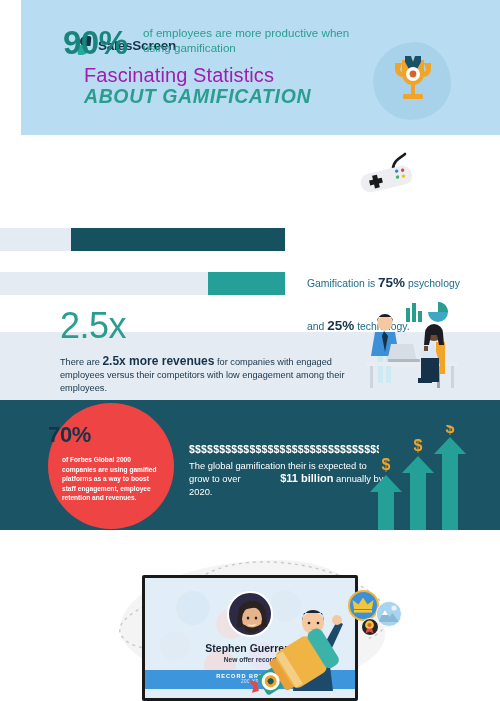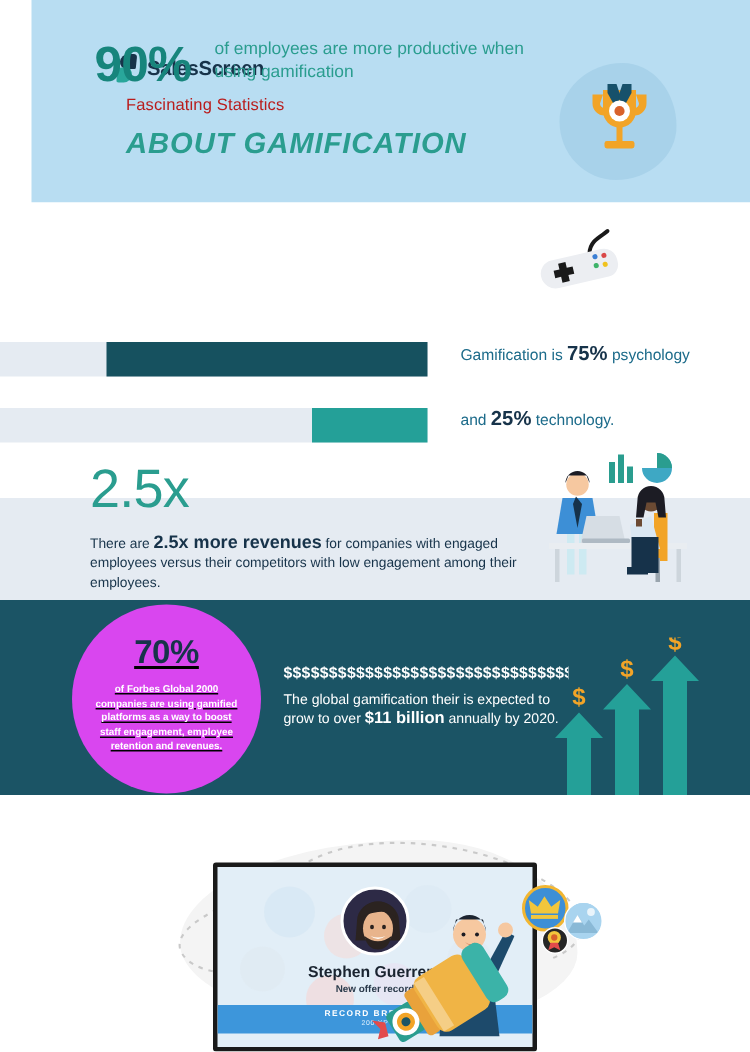--- a/index.html
+++ b/index.html
@@ -25,21 +25,21 @@
     background:#17334a; border-radius:6px 3px 1px 6px; transform:skewX(-6deg);
   }
   .logo-mark .s-bot {
     position:absolute; left:0; top:9px; width:10px; height:10px;
     background:#29a79b; border-radius:3px 6px 6px 2px; transform:skewX(-6deg);
   }
   .logo-text { font-size:13.5px; font-weight:bold; color:#17334a; letter-spacing:-.2px; }
 
   .head-line1 {
     position:absolute; left:63px; top:64px;
-    font-size:11px; color:#b91c1c; letter-spacing:.1px;
+    font-size:20px; color:#a21caf; letter-spacing:.1px;
   }
   .head-line2 {
     position:absolute; left:63px; top:85px;
     font-size:19.5px; font-weight:bold; color:#2a9d8f;
     letter-spacing:.6px;
     font-style:italic;
   }
   .trophy-blob {
     position:absolute; left:352px; top:42px; width:78px; height:78px;
     background:#a8d2ea; border-radius:54% 46% 52% 48% / 50% 54% 46% 50%;
@@ -60,21 +60,21 @@
 
   
   .sec-bars { position:absolute; left:0; top:228px; width:500px; height:104px; background:#fff; }
   .bar-track { position:absolute; left:0; width:285px; height:23px; background:#e5ebf2; }
   .bar-track.t1 { top:0px; }
   .bar-track.t2 { top:44px; }
   .bar-fill { position:absolute; top:0; height:23px; }
   .bar-fill.f1 { left:25%; width:75%; background:#16515f; }
   .bar-fill.f2 { left:73%; width:27%; background:#24a098; }
 
-  .bar-label { position:absolute; color:#1c6b8a; font-size:10.4px; line-height:13px; }
+  .bar-label { position:absolute; color:#1c6b8a; font-size:10.4px; line-height:13px;margin-top:47px; }
   .bar-label.l1 { left:307px; top:1px; width:160px; }
   .bar-label.l2 { left:307px; top:44px; width:160px; }
   .bar-label b { font-size:13.5px; font-weight:bold; color:#17334a; }
   .bar-label .lead { color:#1c6b8a; }
 
   
   .sec-25 { position:absolute; left:0; top:332px; width:500px; height:68px; background:#e5ebf2; }
   .big25 {
     position:absolute; left:60px; top:305px;
     font-size:36px; color:#2a9d8f; letter-spacing:-.5px; font-weight:normal;
@@ -83,39 +83,39 @@
     position:absolute; left:60px; top:355px; width:290px;
     font-size:9.2px; line-height:13px; color:#17334a;
   }
   .txt25 b { font-size:12px; font-weight:bold; }
   .deskscene { position:absolute; left:358px; top:300px; width:110px; height:92px; }
 
   
   .sec-dark { position:absolute; left:0; top:400px; width:500px; height:130px; background:#1b5465; }
   .circle70 {
     position:absolute; left:48px; top:403px; width:126px; height:126px;
-    border-radius:50%; background:#d946ef; text-align:center;text-decoration:underline;
+    border-radius:50%; background:#ef4444; text-align:left;
   }
   .circle70 .n {
     margin-top:19px; font-size:22px; font-weight:bold; color:#17334a; letter-spacing:-.3px;
   }
   .circle70 .d {
     margin:7px auto 0; width:98px; font-size:6.6px; line-height:9.6px;
     font-weight:bold; color:#ffffff;
   }
   .dollars {
     position:absolute; left:189px; top:443px; width:190px;
     font-size:10.5px; font-weight:bold; color:#ffffff; letter-spacing:.2px;
     white-space:nowrap; overflow:hidden;
   }
   .darktxt {
     position:absolute; left:189px; top:459px; width:195px;
     font-size:9.4px; line-height:13px; color:#ffffff;
   }
-  .darktxt b { font-size:11px; font-weight:bold; }
+  .darktxt b { font-size:11px; font-weight:bold;margin-left:37px; }
   .arrows { position:absolute; left:368px; top:425px; width:120px; height:105px; }
 
   
   .sec-bottom { position:absolute; left:0; top:530px; width:500px; height:171px; background:#fff; }
   .bg-blob {
     position:absolute; left:120px; top:560px; width:265px; height:125px;
     background:#f4f4f4; border-radius:60% 40% 45% 55% / 55% 60% 40% 45%;
   }
   .dotted { position:absolute; left:95px; top:548px; width:310px; height:110px; }
   .monitor {

